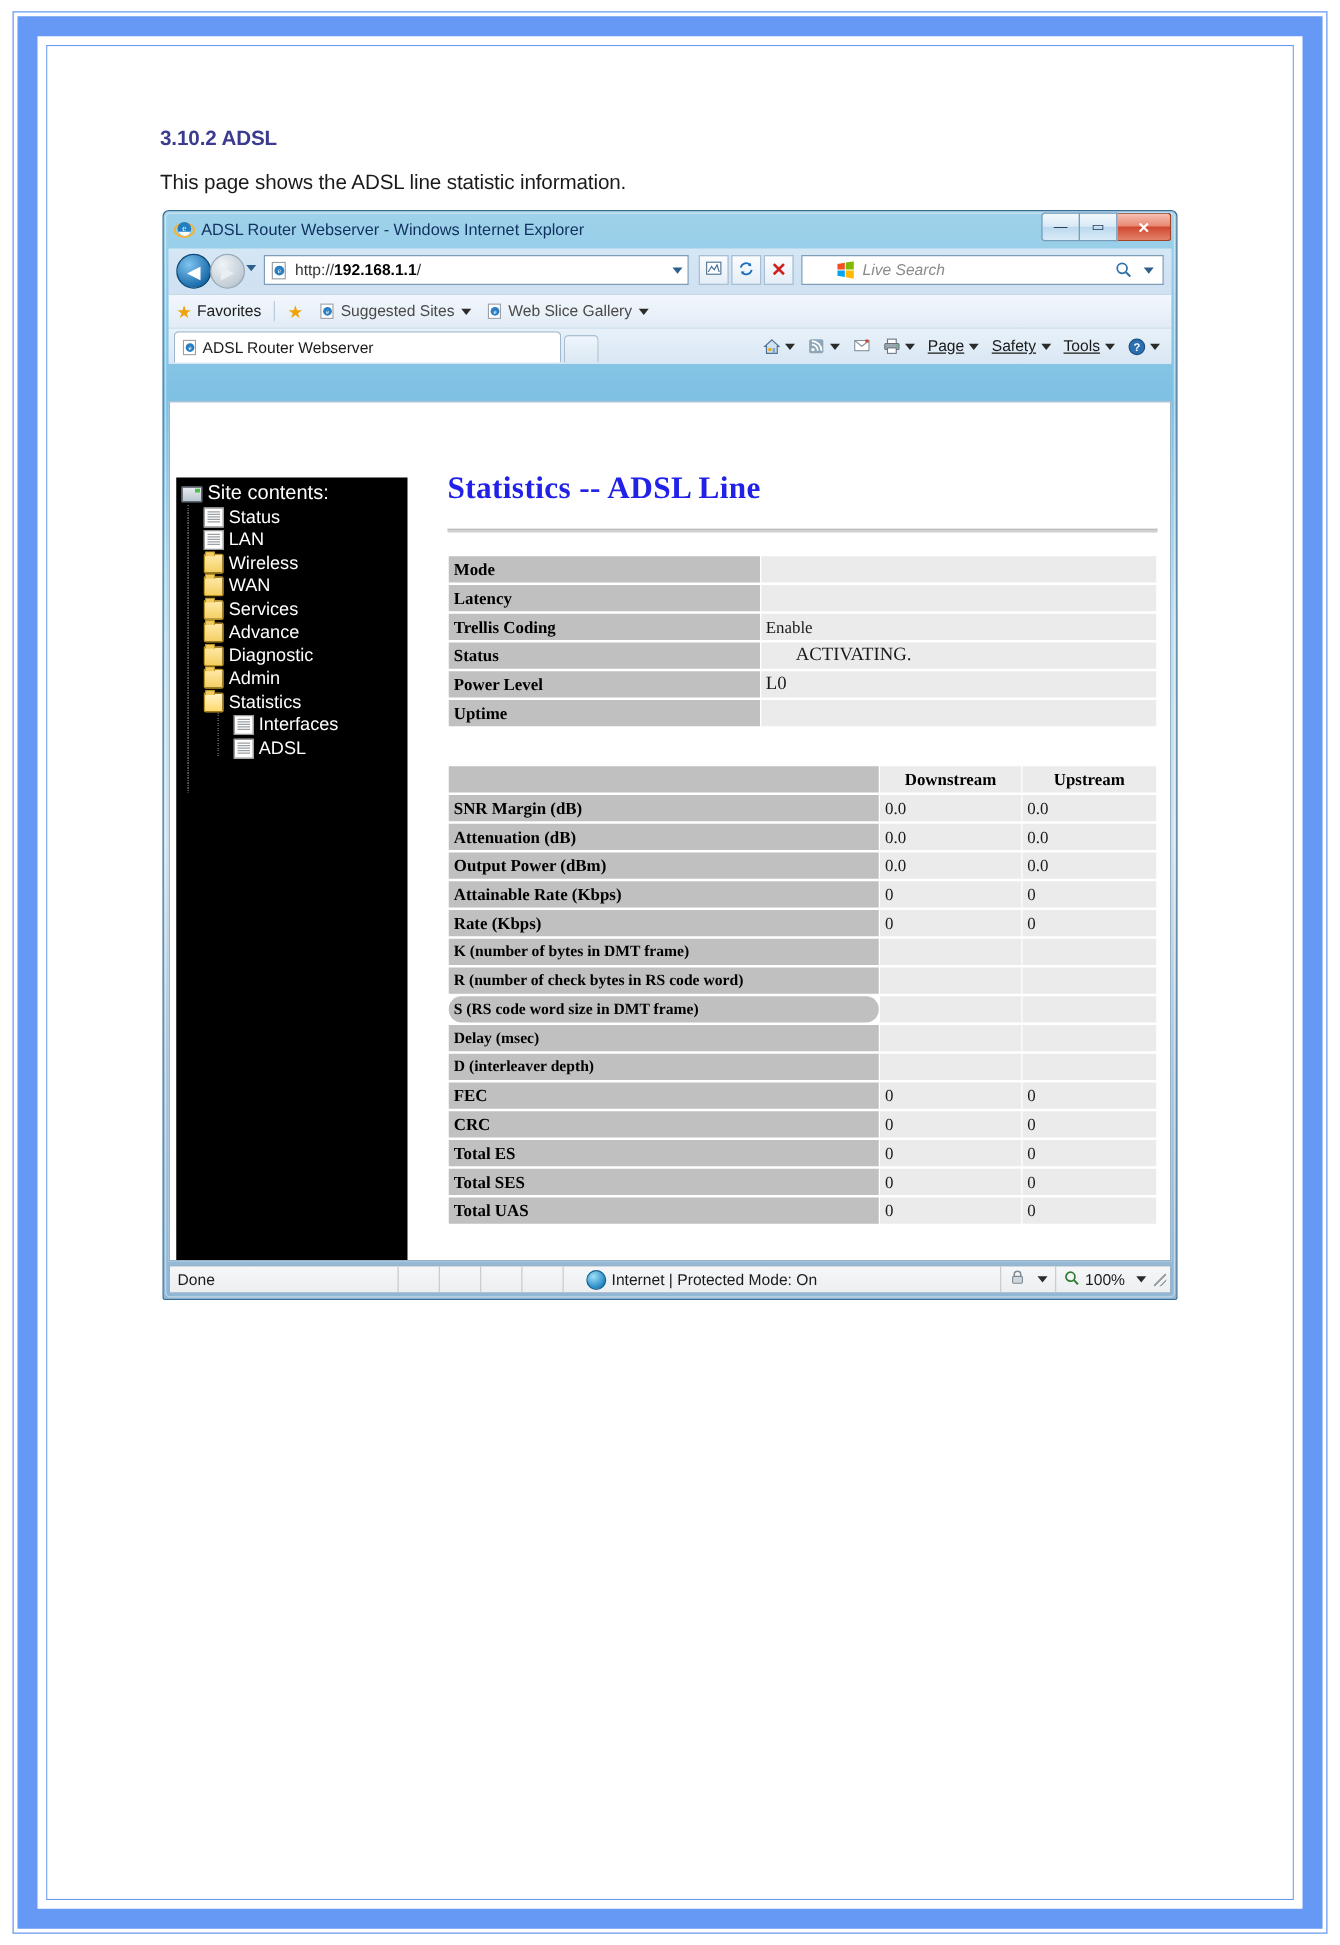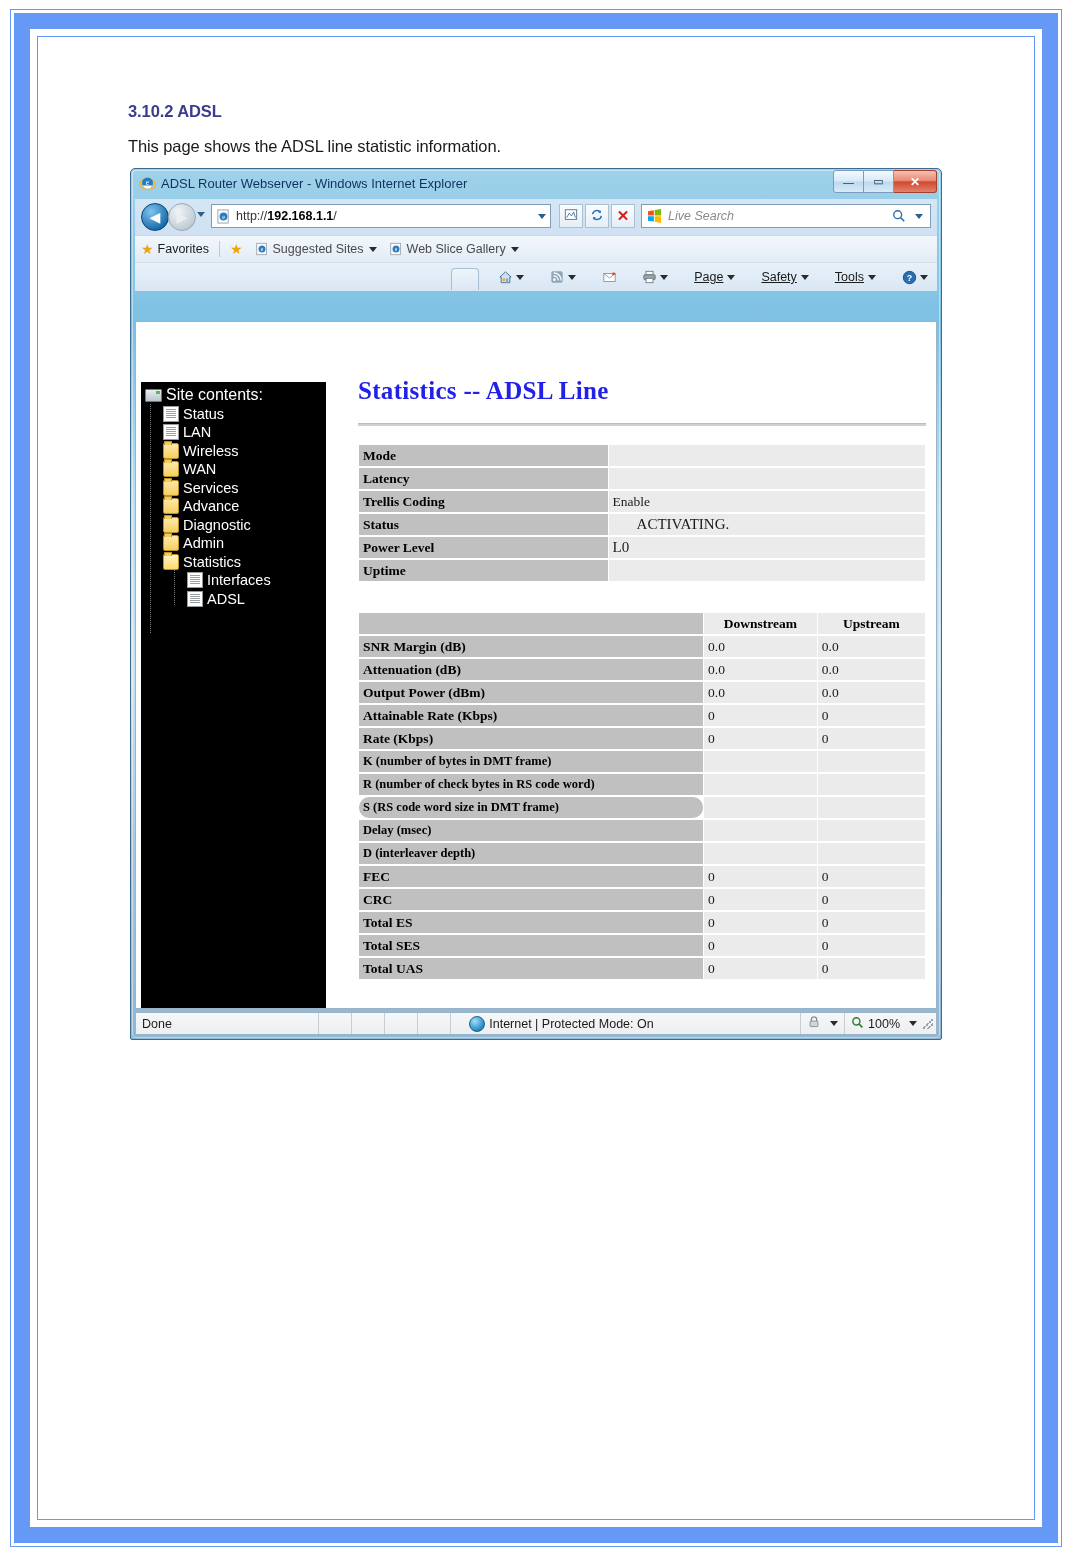--- a/index.html
+++ b/index.html
@@ -134,21 +134,21 @@
   .navbtn{
     position:absolute;top:5px;width:24px;height:24px;
     border:1px solid #a9c0d4;box-sizing:border-box;
     background:linear-gradient(180deg,#fbfdfe,#e4eef7);
     display:flex;align-items:center;justify-content:center;
     font-size:13px;
   }
   .searchbox{
     position:absolute;left:506px;top:5px;width:290px;height:24px;
     background:#ffffff;border:1px solid #7f9db9;box-sizing:border-box;
-    display:flex;align-items:center;
+    display:flex;align-items:center;padding-left:22px;
   }
   .search-logo{width:15px;height:14px;margin-left:5px;flex:none;position:relative;}
   .search-placeholder{
     margin-left:6px;font-size:12.5px;font-style:italic;color:#8a8a8a;
   }
   .search-go{position:absolute;right:24px;top:4px;font-size:13px;color:#3a6ea5;}
   .search-drop{
     position:absolute;right:7px;top:9px;
     width:0;height:0;border-left:4px solid transparent;border-right:4px solid transparent;
     border-top:5px solid #2d5f8a;
@@ -185,21 +185,21 @@
     display:flex;align-items:center;
   }
   .tab-label{font-size:12.5px;color:#1a1a1a;margin-left:3px;white-space:nowrap;}
   .tab-new{
     position:absolute;left:316px;top:5px;width:28px;height:22px;
     background:linear-gradient(180deg,#eef5fb,#dbe8f4);
     border:1px solid #a8bfd2;border-bottom:none;border-radius:4px 4px 0 0;box-sizing:border-box;
   }
   .cmdbar{
     position:absolute;right:4px;top:2px;height:24px;
-    display:flex;align-items:center;gap:16px;
+    display:flex;align-items:center;gap:0px;
   }
   .cmd-item{display:flex;align-items:center;padding:0 5px;height:22px;}
   .cmd-label{font-size:12.5px;color:#1b1b1b;white-space:nowrap;}
   .cmd-label u{text-decoration:underline;}
   .cmd-caret{
     width:0;height:0;margin-left:4px;
     border-left:4px solid transparent;border-right:4px solid transparent;
     border-top:5px solid #2b2b2b;
   }
 
@@ -425,20 +425,30 @@
                 <circle cx="8" cy="8" r="4" fill="#2b7fc0"></circle>
                 <text x="8" y="10.3" font-size="6.4" fill="#fff" text-anchor="middle" font-family="'Liberation Serif',serif">e</text>
               </svg>
             </span>
             <span class="fav-label gray">Web Slice Gallery</span>
             <span class="caret"></span>
           </div>
         </div>
 
         <div class="tabrow">
+          <div class="tab">
+            <span class="ico" style="margin-left:5px;">
+              <svg viewBox="0 0 16 16" width="14" height="14">
+                <rect x="2" y="1.5" width="11" height="13" fill="#fff" stroke="#9aa0a6"></rect>
+                <circle cx="8" cy="8" r="4" fill="#2b7fc0"></circle>
+                <text x="8" y="10.3" font-size="6.4" fill="#fff" text-anchor="middle" font-family="'Liberation Serif',serif">e</text>
+              </svg>
+            </span>
+            <span class="tab-label">ADSL Router Webserver</span>
+          </div>
           <div class="tab-new"></div>
 
           <div class="cmdbar">
             <div class="cmd-item">
               <span class="ico">
                 <svg viewBox="0 0 16 16" width="15" height="15">
                   <path d="M8 2 L14 7.5 L12.6 7.5 L12.6 13.5 L3.4 13.5 L3.4 7.5 L2 7.5 Z" fill="#cfe2f1" stroke="#4a6e90"></path>
                   <rect x="5" y="9" width="2.6" height="2.6" fill="#f0a30a"></rect>
                   <rect x="8.6" y="9" width="2.2" height="4.5" fill="#7fa8cc"></rect>
                 </svg>

